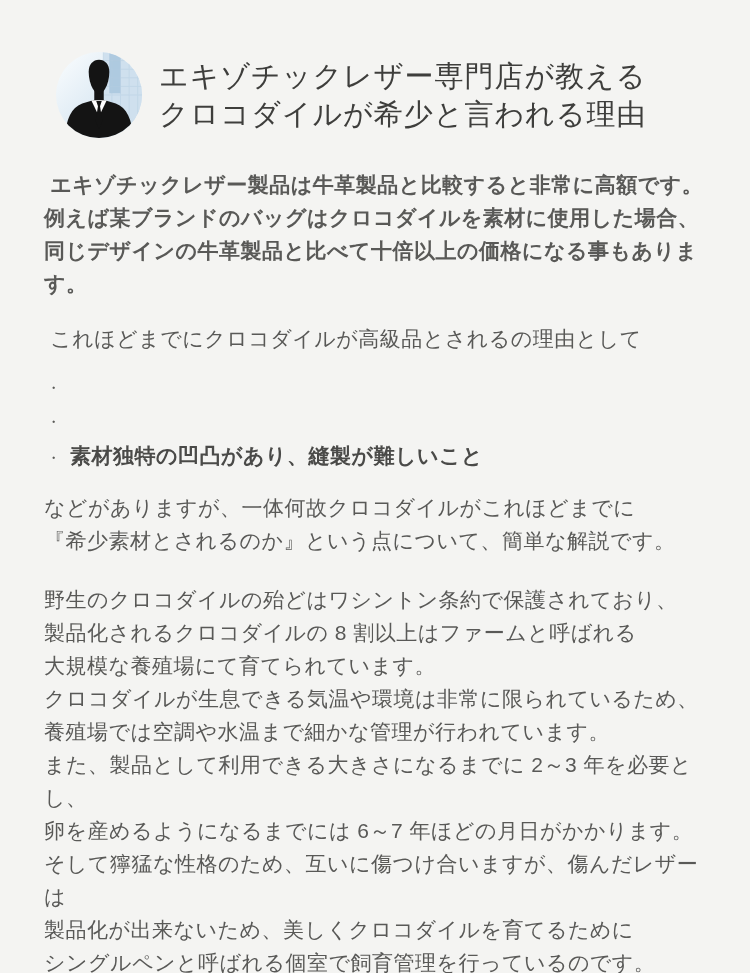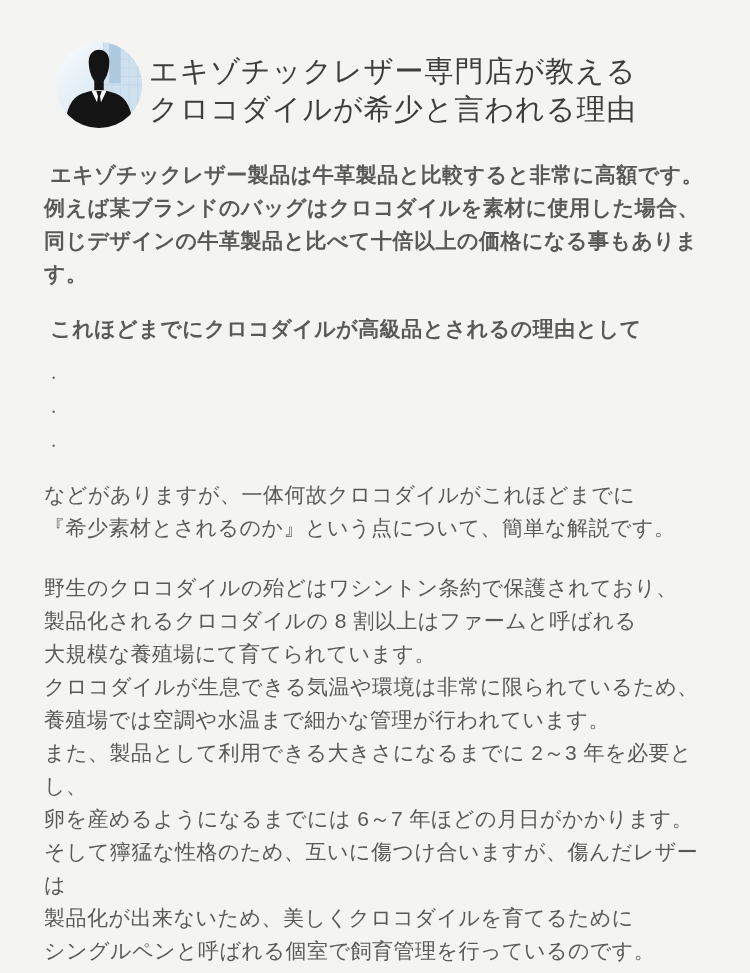--- a/index.html
+++ b/index.html
@@ -9,35 +9,35 @@
     --bold-text:#4a4a48;
     --silhouette:#141414;
   }
   html,body{margin:0;padding:0;background:var(--page-bg);}
   .page{
     width:750px;height:973px;box-sizing:border-box;
     padding:36px 36px 0 44px;overflow:hidden;
     background:var(--page-bg);
     font-family:"Liberation Sans","DejaVu Sans",sans-serif;
   }
-  .hdr{display:flex;align-items:flex-end;gap:7px;padding-left:12px;margin:6px 0 30px 0;}
+  .hdr{display:flex;align-items:center;gap:17px;padding-left:12px;margin:16px 0 30px 0;}
   .avatar{width:86px;height:86px;flex:0 0 auto;display:block;}
   .avatar svg{display:block;}
   .title{
     font-family:"Liberation Serif","DejaVu Serif",serif;
     font-weight:400;font-size:29px;line-height:38px;letter-spacing:1px;
     color:var(--title-text);margin:0;white-space:pre-wrap;
   }
   .para{
     font-size:21px;line-height:33px;letter-spacing:.5px;
     color:var(--body-text);margin:0 0 24px 0;white-space:pre-wrap;
   }
   .para.intro{margin-bottom:22px;font-weight:bold;}
-  .para.lead{margin-bottom:16px;font-weight:bold;}
-  .para.followup{margin-bottom:26px;font-family:Liberation Serif, serif;}
+  .para.lead{margin-bottom:16px;}
+  .para.followup{margin-bottom:26px;}
   .para.explanation{margin-bottom:20px;}
   .reasons{list-style:none;margin:0 0 16px 0;padding:0;}
   .reasons li{display:flex;align-items:baseline;font-size:21px;line-height:34px;color:var(--body-text);}
   .reasons .dot{flex:0 0 24px;width:24px;font-size:15px;padding-left:2px;color:var(--body-text);}
   .reasons .strong{font-weight:bold;letter-spacing:.5px;color:var(--bold-text);}
 </style>
 </head>
 <body>
 
 <div class="page">
@@ -92,20 +92,21 @@
 
     <ul class="reasons">
       <li>
         <span class="dot">・</span>
       </li>
       <li>
         <span class="dot">・</span>
       </li>
       <li>
         <span class="dot">・</span>
+        <span class="strong">素材独特の凹凸があり、縫製が難しいこと</span>
       </li>
     </ul>
 
     <p class="para followup">などがありますが、一体何故クロコダイルがこれほどまでに
 『希少素材とされるのか』という点について、簡単な解説です。</p>
 
     <p class="para explanation">野生のクロコダイルの殆どはワシントン条約で保護されており、
 製品化されるクロコダイルの 8 割以上はファームと呼ばれる
 大規模な養殖場にて育てられています。
 クロコダイルが生息できる気温や環境は非常に限られているため、

